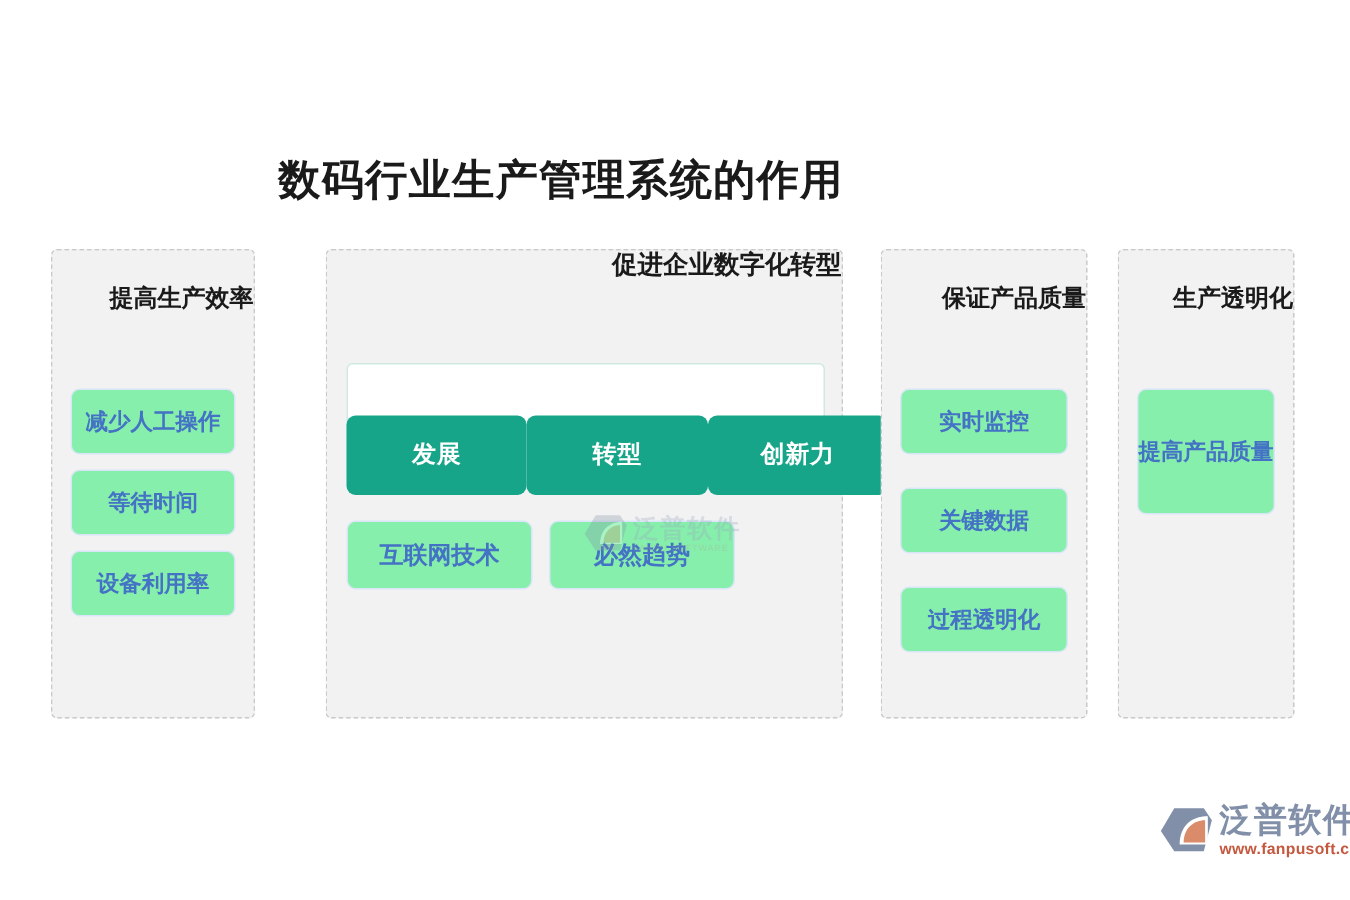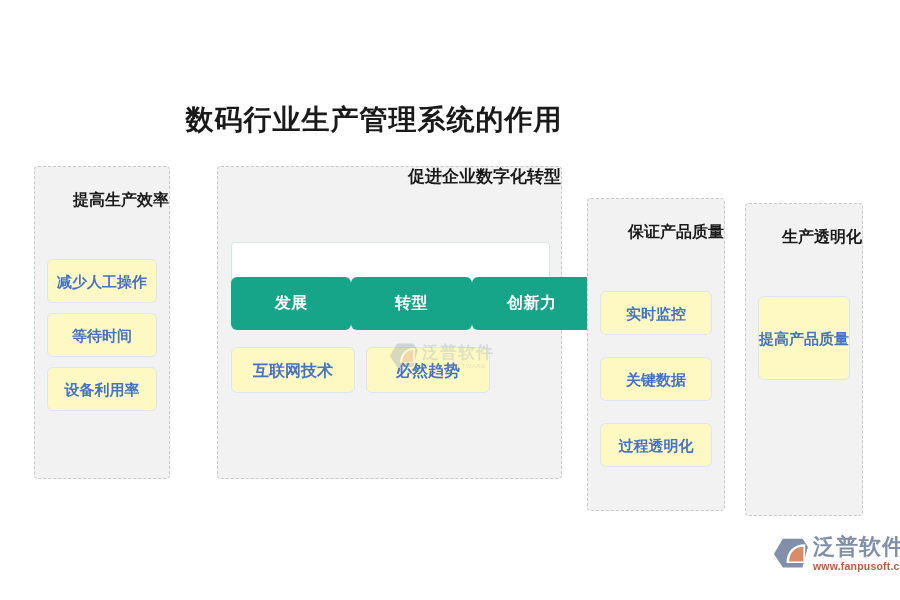--- a/index.html
+++ b/index.html
@@ -28,31 +28,31 @@
     border-radius:4px;
   }
   .panel-head {
     text-align:right;
     font-size:16px; font-weight:700; color:#1a1a1a;
     line-height:20px;
   }
 
   #panel-1 { left:34px;  top:166px; width:136px; height:313px; }
   #panel-2 { left:217px; top:166px; width:345px; height:313px; }
-  #panel-3 { left:587px; top:166px; width:138px; height:313px;margin-top:32px; }
-  #panel-4 { left:745px; top:166px; width:118px; height:313px;margin-top:37px; }
+  #panel-3 { left:587px; top:166px; width:138px; height:313px; }
+  #panel-4 { left:745px; top:166px; width:118px; height:313px; }
 
   #panel-1 .panel-head,
   #panel-3 .panel-head,
   #panel-4 .panel-head { margin-top:23px; }
   #panel-2 .panel-head { font-size:17px; }
 
   
   .card {
-    background:#fef9c3;
+    background:#86efac;
     border:1px solid #d9e6f7;
     border-radius:6px;
     color:#4472c4;
     font-size:15px;
     font-weight:700;
     display:flex;
     align-items:center;
     justify-content:center;
     text-align:center;
     line-height:21px;

